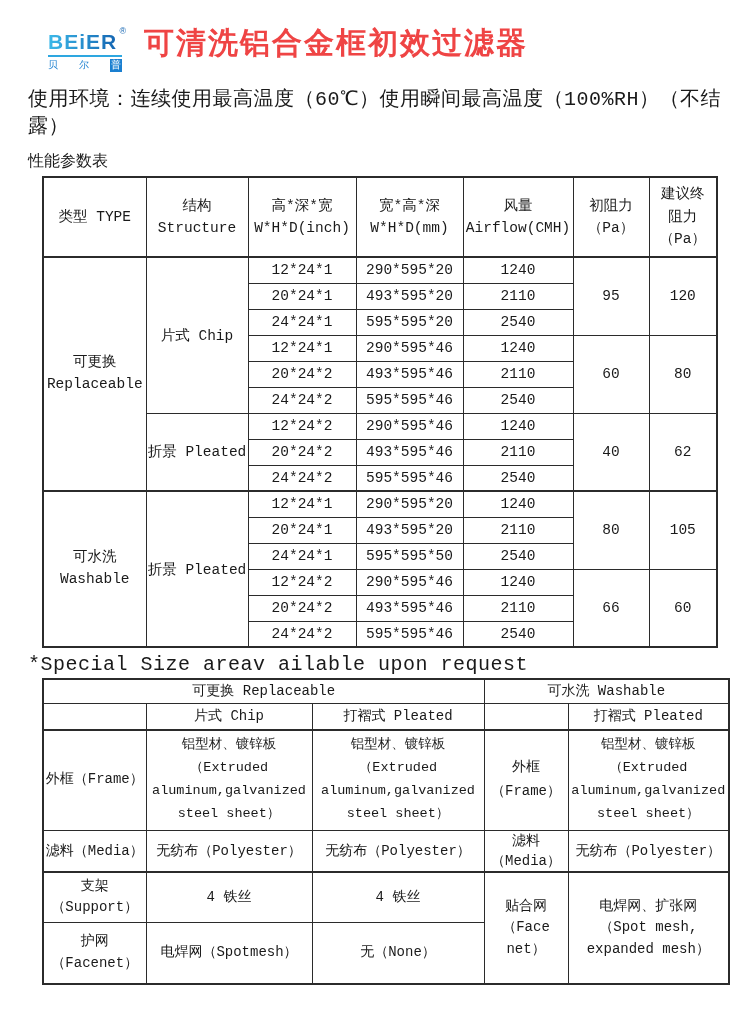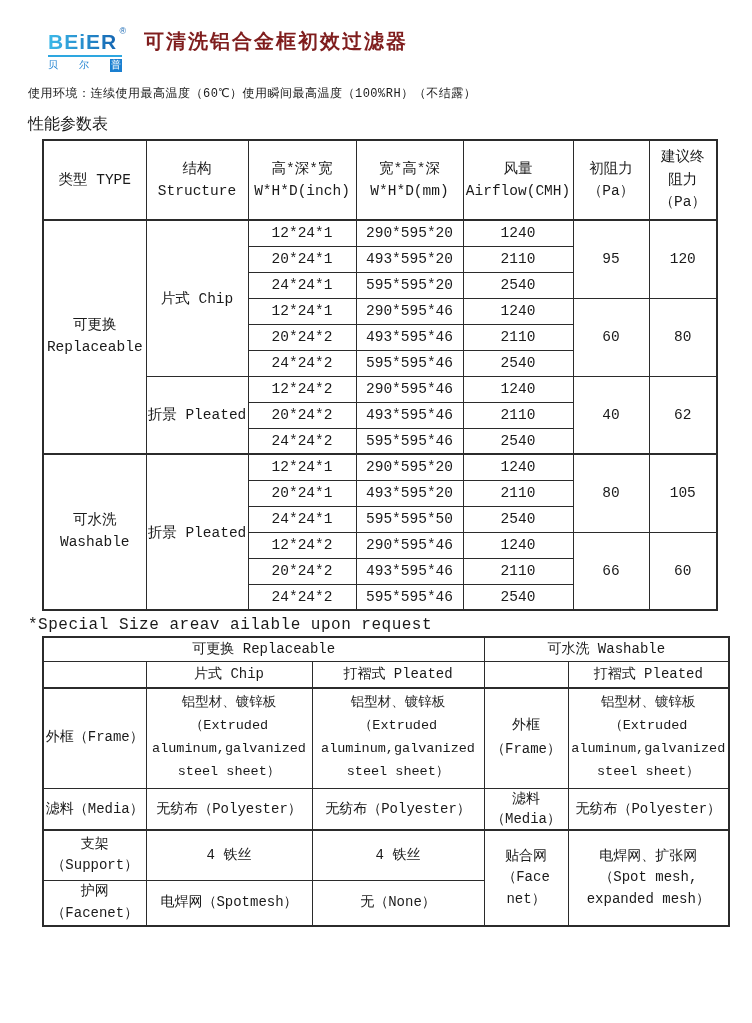--- a/index.html
+++ b/index.html
@@ -14,27 +14,27 @@
   .logo-word{font-family:"Liberation Sans",sans-serif;font-weight:bold;font-size:21px;
              letter-spacing:1px;color:#1f8fd2;
              background:linear-gradient(90deg,#3cb9e9 0%,#1465b2 100%);
              -webkit-background-clip:text;background-clip:text;-webkit-text-fill-color:transparent;}
   .logo-reg{position:absolute;top:-4px;right:-9px;font-size:9px;color:#1465b2;
             font-family:"Liberation Sans",sans-serif;}
   .logo-sub{display:flex;justify-content:space-between;width:74px;margin-top:1px;
             border-top:2px solid #2ea7e0;padding-top:2px;}
   .logo-sub span{font-size:10px;line-height:13px;color:#1a7fd0;}
   .logo-sub .boxed{background:#1a7fd0;color:#ffffff;padding:0 1px;}
-  .title{font-family:Liberation Mono, monospace;font-weight:bold;color:#7f1d1d;
-         font-size:20px;line-height:34px;margin:6px 0 0 10px;letter-spacing:2px;}
-
-  
-  .env{font-size:12px;margin:13px 0 0 0;letter-spacing:0.5px;}
+  .title{font-family:Liberation Serif, serif;font-weight:bold;color:#ef4444;
+         font-size:30px;line-height:34px;margin:6px 0 0 10px;letter-spacing:2px;}
+
+  
+  .env{font-size:20px;margin:13px 0 0 0;letter-spacing:0.5px;}
   .tbl-label{font-size:16px;margin:12px 0 4px 0;}
-  .note{font-size:16px;margin:5px 0 0 0;letter-spacing:0.5px;font-family:Liberation Mono, monospace;}
+  .note{font-size:20px;margin:5px 0 0 0;letter-spacing:0.5px;font-family:Liberation Mono, monospace;}
 
   
   table{border-collapse:collapse;table-layout:fixed;background:#fff;}
   th,td{border:1px solid #2b2b2b;text-align:center;vertical-align:middle;
         padding:0 1px;white-space:pre-line;overflow:visible;}
   th{font-weight:normal;}
 
   
   .perf{width:674px;margin-left:14px;font-size:14.5px;border:2px solid #2b2b2b;}
   .perf thead tr{height:80px;}
@@ -48,21 +48,21 @@
   .mat tr.mh1{height:24px;}
   .mat tr.mh2{height:27px;}
   .mat tr.mh2 td{border-bottom:2px solid #2b2b2b;}
   .mat tr.frame-row{height:100px;}
   .mat tr.frame-row td{line-height:1.7;}
   .mat td.long{font-size:13.5px;margin-left:26px;}
   .mat tr.media-row{height:42px;}
   .mat tr.media-row td{border-bottom:2px solid #2b2b2b;line-height:1.45;}
   .mat tr.support-row{height:50px;}
   .mat tr.support-row td{line-height:1.55;}
-  .mat tr.facenet-row{height:46px;}
+  .mat tr.facenet-row{height:62px;}
   .mat tr.facenet-row td{line-height:1.55;}
 </style>
 </head>
 <body>
 
 <div class="page">
 
   <div class="hdr">
     <div class="logo">
       <div class="logo-top">

